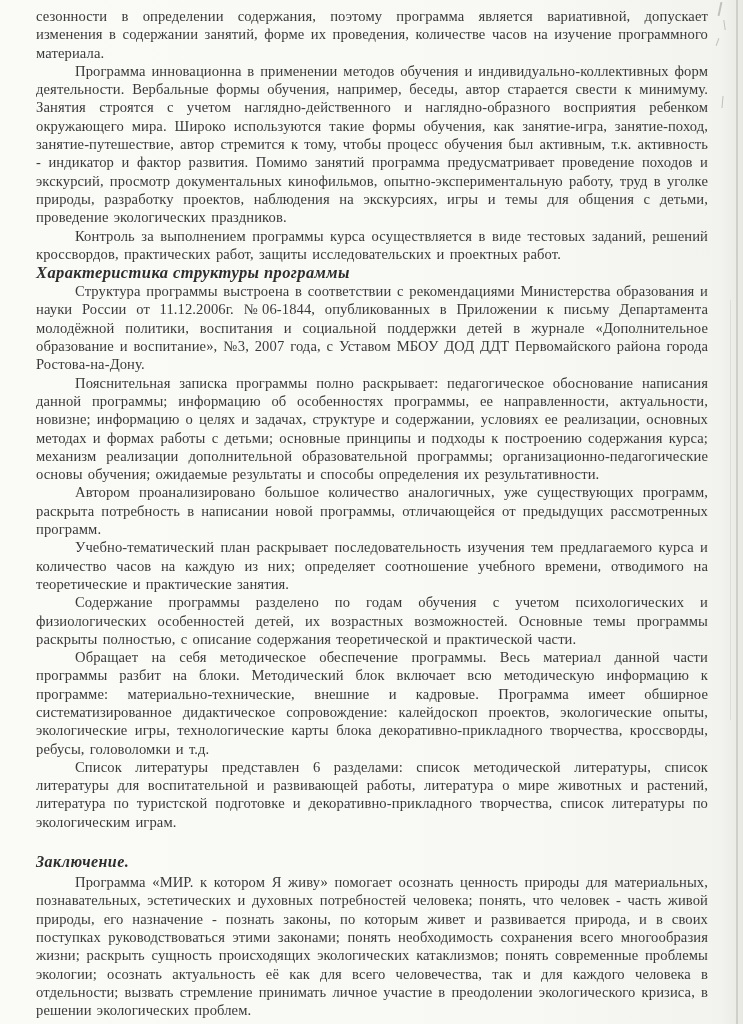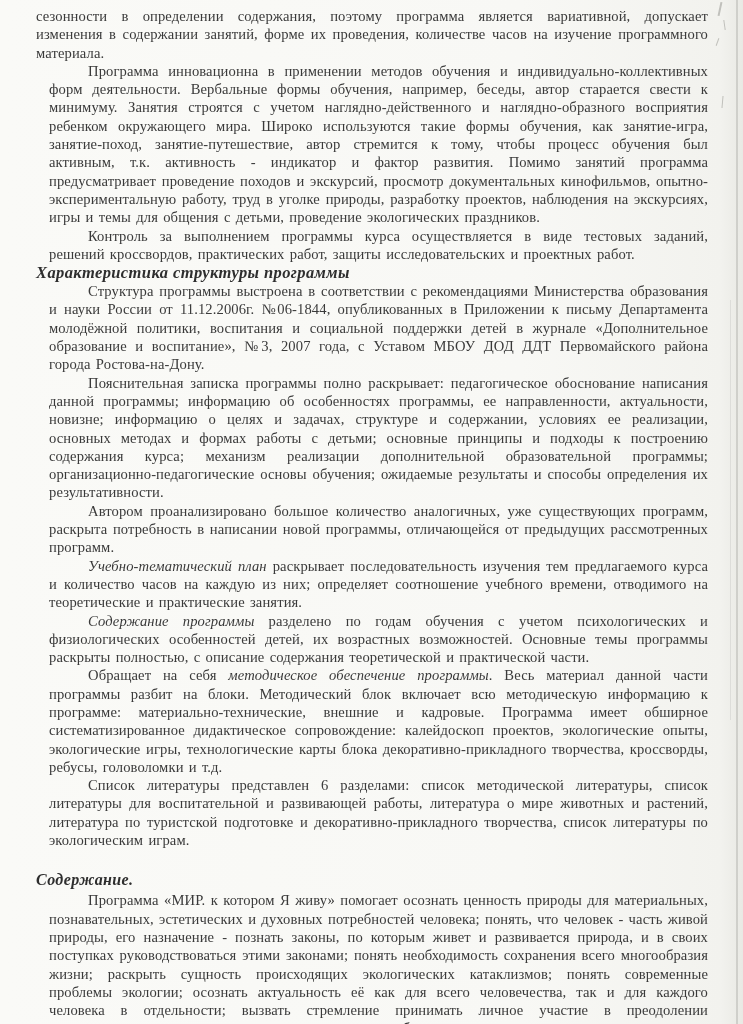--- a/index.html
+++ b/index.html
@@ -20,22 +20,22 @@
     padding: 7px 35px 6px 36px;
   }
   .para {
     margin: 0;
     font-size: 14.6px;
     line-height: 18.3px;
     text-align: justify;
     word-spacing: 1.5px;
     letter-spacing: 0.1px;
   }
-  .para.indent { text-indent: 39px; margin-left: 13px; }
-  .it { font-style: italic; }
+  .para.indent { text-indent: 39px; }
+  .it { }
   .heading {
     margin: 0;
     font-size: 16.5px;
     line-height: 19px;
     font-weight: bold;
     font-style: italic;
     color: #2e2e2e;
     letter-spacing: 0.4px;
   }
   .heading.conclusion {
@@ -89,21 +89,21 @@
   <p class="para indent"><span>Автором проанализировано большое количество аналогичных, уже существующих  программ, раскрыта потребность в написании новой программы, отличающейся от предыдущих рассмотренных программ.</span></p>
 
   <p class="para indent"><span class="it">Учебно-тематический план</span><span> раскрывает последовательность изучения тем предлагаемого курса и количество часов на каждую из них; определяет соотношение учебного времени, отводимого на теоретические и практические занятия.</span></p>
 
   <p class="para indent"><span class="it">Содержание программы</span><span> разделено по годам обучения с учетом психологических и физиологических особенностей детей, их возрастных возможностей. Основные темы программы раскрыты полностью, с описание содержания теоретической и практической части.</span></p>
 
   <p class="para indent"><span>Обращает на себя </span><span class="it">методическое обеспечение программы</span><span>. Весь материал данной части программы разбит на блоки. Методический блок включает всю методическую информацию к программе: материально-технические, внешние и кадровые. Программа имеет обширное систематизированное дидактическое сопровождение: калейдоскоп проектов, экологические опыты, экологические игры, технологические карты блока декоративно-прикладного творчества, кроссворды, ребусы, головоломки и т.д.</span></p>
 
   <p class="para indent"><span>Список литературы представлен 6 разделами: список методической литературы, список литературы для воспитательной и развивающей работы, литература о мире животных и растений, литература по туристской подготовке и декоративно-прикладного творчества, список литературы по экологическим играм.</span></p>
 
-  <h2 class="heading conclusion"><span>Содержание.</span></h2>
+  <h2 class="heading conclusion"><span>Заключение.</span></h2>
 
   <p class="para indent"><span>Программа «МИР. к котором Я живу» помогает осознать ценность природы для материальных, познавательных, эстетических и духовных потребностей человека; понять, что человек - часть живой природы, его назначение - познать законы, по которым живет и развивается природа, и в своих поступках руководствоваться этими законами; понять необходимость сохранения всего многообразия жизни; раскрыть сущность происходящих экологических катаклизмов; понять современные проблемы экологии; осознать актуальность её как для всего человечества, так и для каждого человека в отдельности; вызвать стремление принимать личное участие в преодолении экологического кризиса, в решении экологических проблем.</span></p>
 
   <div class="edge-line"></div>
   <div class="edge-line2"></div>
   <div class="corner-mark cm1"></div>
   <div class="corner-mark cm2"></div>
   <div class="corner-mark cm3"></div>
   <div class="corner-mark cm4"></div>
 

